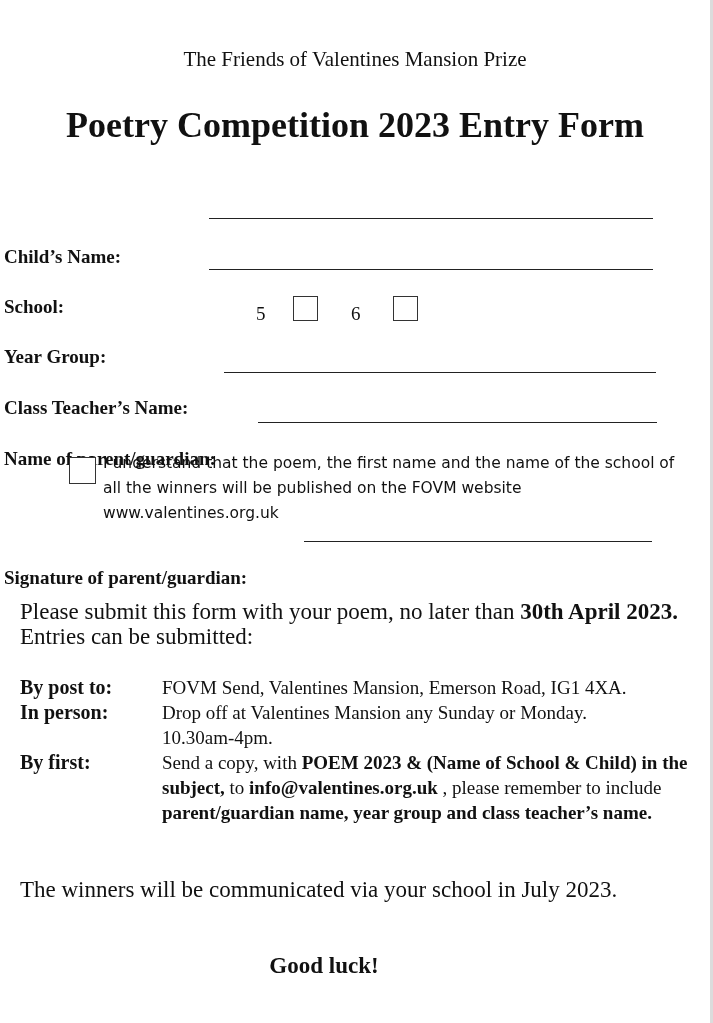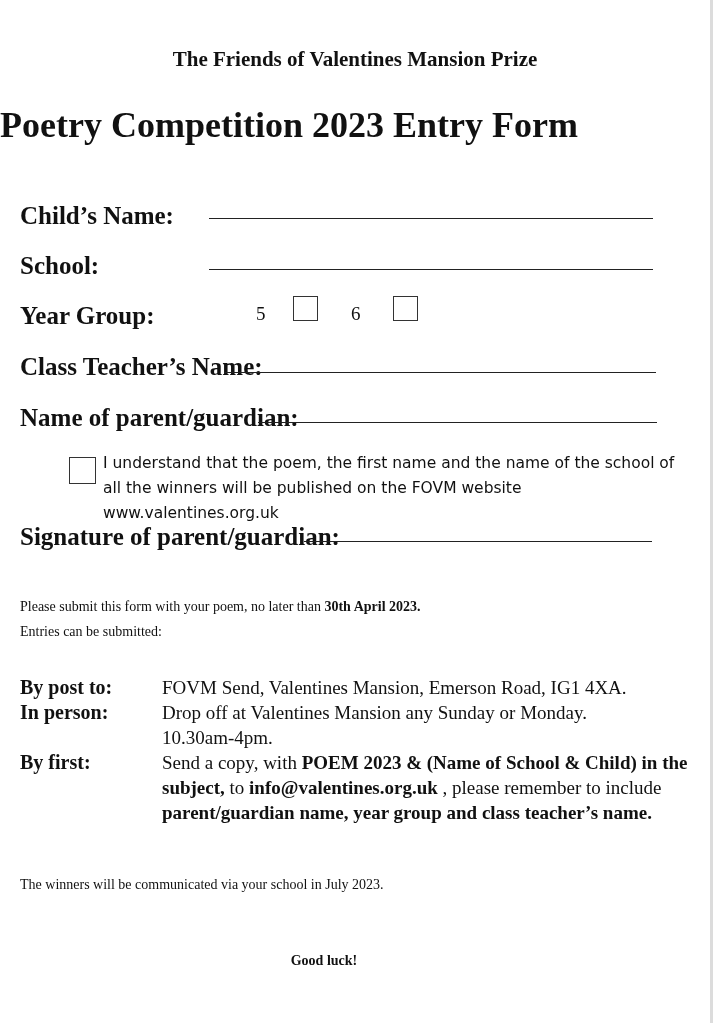--- a/index.html
+++ b/index.html
@@ -4,28 +4,28 @@
 <style>
   html, body { margin: 0; padding: 0; }
   body {
     width: 713px; height: 1023px; position: relative; overflow: hidden;
     background: #ffffff; color: #111;
     font-family: "Liberation Serif", "DejaVu Serif", serif;
   }
   .edge { position: absolute; right: 0; top: 0; width: 3px; height: 1023px; background: #dcdcdc; }
   .abs { position: absolute; white-space: nowrap; }
   .b { font-weight: bold; }
-  .subtitle { top: 47px; left: 0; width: 710px; text-align: center; font-size: 21px; font-weight: bold; }
-  .title { top: 104px; left: 0; width: 710px; font-size: 36px; font-weight: bold; }
-  .label { font-size: 25px; font-weight: bold; left: 20px; }
+  .subtitle { top: 47px; left: 0; width: 710px; text-align: center; font-size: 21px; font-weight: normal; }
+  .title { top: 104px; left: 0; width: 710px; text-align: center; font-size: 36px; font-weight: bold; }
+  .label { font-size: 19px; font-weight: bold; left: 4px; margin-top: 44px; }
   .line { position: absolute; border-bottom: 1.3px solid #222; height: 0; }
   .box { position: absolute; width: 23px; height: 23px; border: 1.5px solid #333; box-sizing: border-box; background: #fff; }
   .num { font-size: 19px; }
   .consent { font-family: "DejaVu Sans", "Liberation Sans", sans-serif; font-size: 15.5px; left: 103px; line-height: 25px; white-space: normal; width: 590px; }
-  .body { font-size: 14px; left: 20px; }
+  .body { font-size: 23px; left: 20px; }
   .row-label { font-size: 20px; font-weight: bold; left: 20px; }
   .row-val { font-size: 19px; left: 162px; line-height: 25px; white-space: normal; width: 535px; }
 </style>
 </head>
 <body>
 
 <div class="edge"></div>
 
 <div class="abs subtitle">The Friends of Valentines Mansion Prize</div>
 <div class="abs title">Poetry Competition 2023 Entry Form</div>

